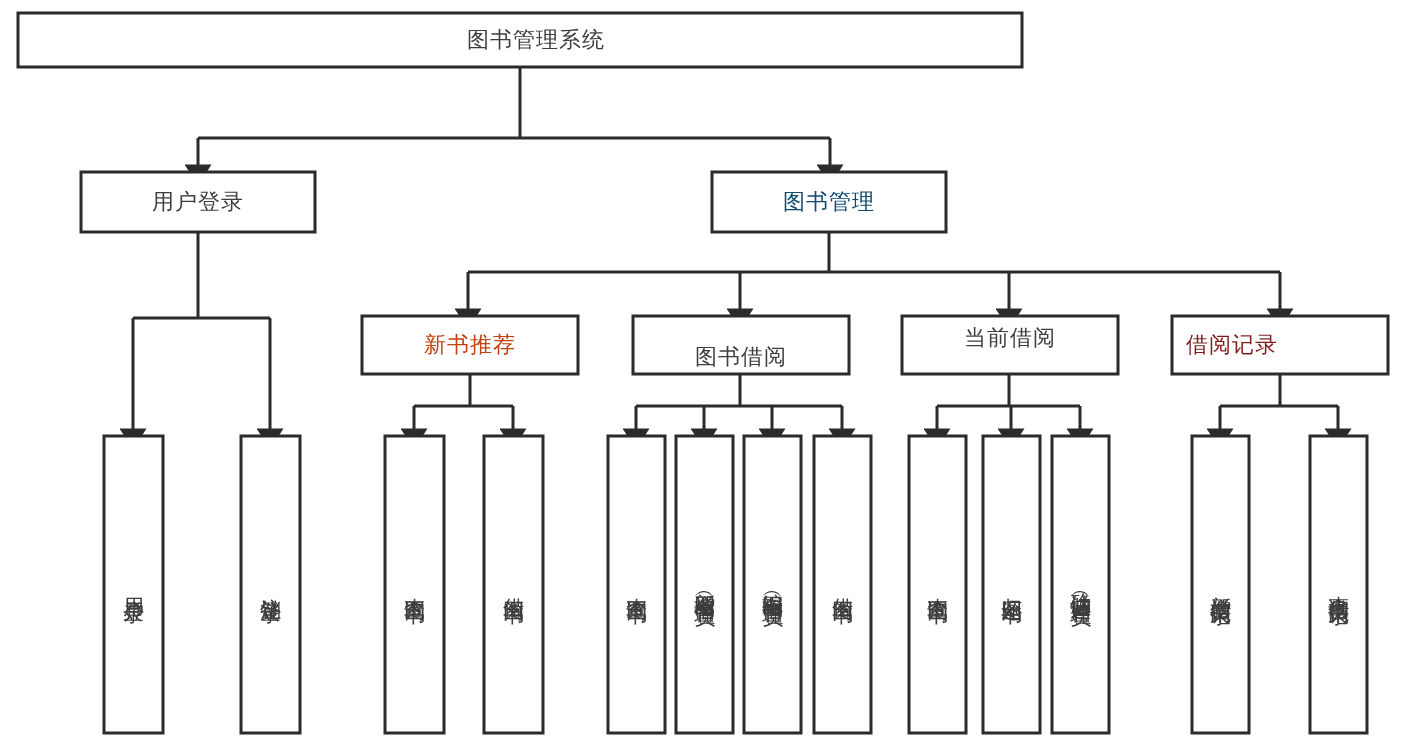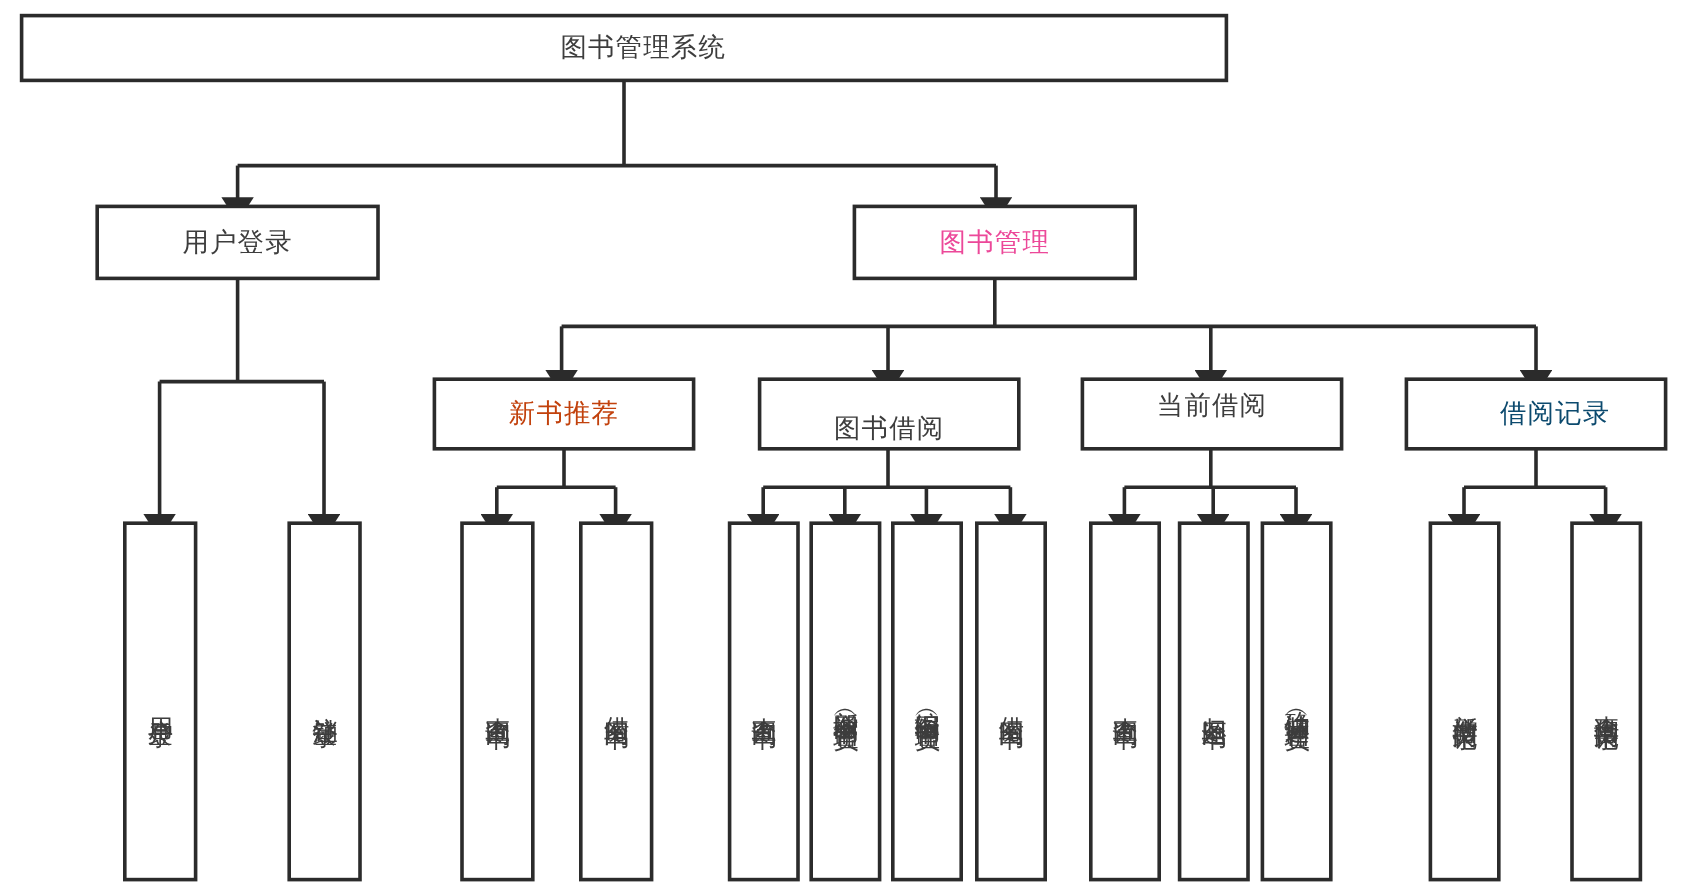--- a/index.html
+++ b/index.html
@@ -97,25 +97,25 @@
         <rect x="983" y="436" width="57" height="297" class="node-rect" fill="#ffffff" stroke="#2b2b2b"></rect>
         <rect x="1052" y="436" width="57" height="297" class="node-rect" fill="#ffffff" stroke="#2b2b2b"></rect>
         <rect x="1192" y="436" width="57" height="297" class="node-rect" fill="#ffffff" stroke="#2b2b2b"></rect>
         <rect x="1310" y="436" width="57" height="297" class="node-rect" fill="#ffffff" stroke="#2b2b2b"></rect>
       </g>
   </svg>
 
   <div id="labels-layer">
       <div class="hlabel-box" style="left: 34px; top: 13px; width: 1004px; height: 54px; color: rgb(61, 61, 61);">图书管理系统</div>
       <div class="hlabel-box" style="left: 81px; top: 172px; width: 234px; height: 60px; color: rgb(61, 61, 61);">用户登录</div>
-      <div class="hlabel-box" style="left: 712px; top: 172px; width: 234px; height: 60px; color: #ec4899;">图书管理</div>
+      <div class="hlabel-box" style="left: 712px; top: 172px; width: 234px; height: 60px; color: #0c4a6e;">图书管理</div>
       <div class="hlabel-box" style="left: 362px; top: 316px; width: 216px; height: 58px; color: #c2410c; font-family: Liberation Mono, monospace;">新书推荐</div>
       <div class="hlabel-box" style="left: 633px; top: 328px; width: 216px; height: 58px; color: rgb(61, 61, 61);">图书借阅</div>
       <div class="hlabel-box" style="left: 902px; top: 316px; width: 216px; height: 44px; color: rgb(61, 61, 61);">当前借阅</div>
-      <div class="hlabel-box" style="left: 1188px; top: 316px; width: 216px; height: 58px; color: #0c4a6e;">借阅记录</div>
+      <div class="hlabel-box" style="left: 1124px; top: 316px; width: 216px; height: 58px; color: #7f1d1d;">借阅记录</div>
       <div class="vlabel-box" style="left: 104px; top: 436px; width: 59px; height: 297px; color: rgb(61, 61, 61);">用户登录</div>
       <div class="vlabel-box" style="left: 241px; top: 436px; width: 59px; height: 297px; color: rgb(61, 61, 61);">注销登录</div>
       <div class="vlabel-box" style="left: 385px; top: 436px; width: 59px; height: 297px; color: rgb(61, 61, 61);">查询图书</div>
       <div class="vlabel-box" style="left: 484px; top: 436px; width: 59px; height: 297px; color: rgb(61, 61, 61);">借阅图书</div>
       <div class="vlabel-box" style="left: 608px; top: 436px; width: 57px; height: 297px; color: rgb(61, 61, 61);">查询图书</div>
       <div class="vlabel-box" style="left: 676px; top: 436px; width: 57px; height: 297px; color: rgb(61, 61, 61);">新增图书（管理员）</div>
       <div class="vlabel-box" style="left: 744px; top: 436px; width: 57px; height: 297px; color: rgb(61, 61, 61);">编辑图书（管理员）</div>
       <div class="vlabel-box" style="left: 814px; top: 436px; width: 57px; height: 297px; color: rgb(61, 61, 61);">借阅图书</div>
       <div class="vlabel-box" style="left: 909px; top: 436px; width: 57px; height: 297px; color: rgb(61, 61, 61);">查询图书</div>
       <div class="vlabel-box" style="left: 983px; top: 436px; width: 57px; height: 297px; color: rgb(61, 61, 61);">归还图书</div>

